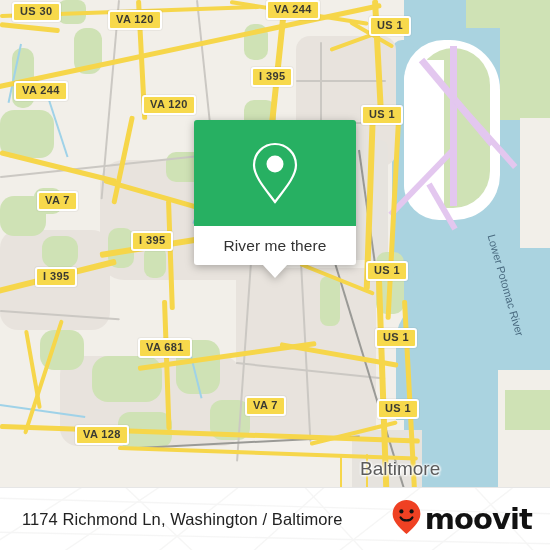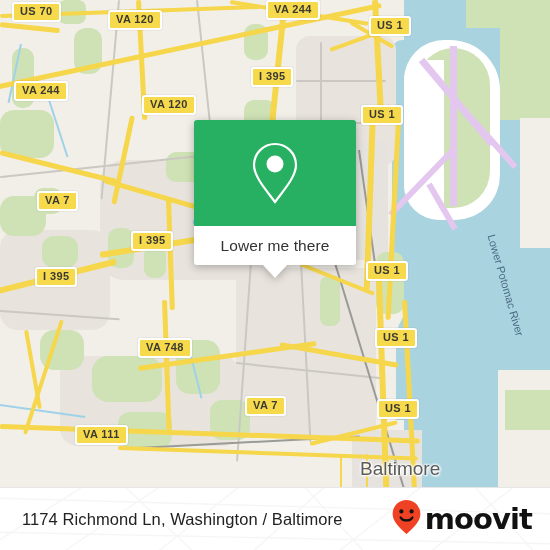--- a/index.html
+++ b/index.html
@@ -231,51 +231,51 @@
     <div class="road" style="left:310px;top:442px;width:90px;height:4px;transform:rotate(-14deg);transform-origin:0 50%;"></div>
     <div class="road" style="left:24px;top:330px;width:4px;height:80px;transform:rotate(-10deg);transform-origin:50% 0;"></div>
     <div class="road" style="left:60px;top:320px;width:4px;height:120px;transform:rotate(18deg);transform-origin:50% 0;"></div>
     <div class="road" style="left:118px;top:446px;width:300px;height:4px;transform:rotate(2deg);transform-origin:0 50%;"></div>
     <div class="road" style="left:340px;top:454px;width:2px;height:34px;"></div>
     <div class="road" style="left:366px;top:454px;width:2px;height:34px;"></div>
 
     <div class="place" style="left:360px;top:458px;">Baltimore</div>
     <div class="riverlabel" style="left:497px;top:233px;">Lower Potomac River</div>
 
-    <div class="shield" style="left:12px;top:2px;">US 70</div>
+    <div class="shield" style="left:12px;top:2px;">US 30</div>
     <div class="shield" style="left:108px;top:10px;">VA 120</div>
     <div class="shield" style="left:266px;top:0px;">VA 244</div>
     <div class="shield" style="left:369px;top:16px;">US 1</div>
     <div class="shield" style="left:14px;top:81px;">VA 244</div>
     <div class="shield" style="left:251px;top:67px;">I 395</div>
     <div class="shield" style="left:142px;top:95px;">VA 120</div>
     <div class="shield" style="left:361px;top:105px;">US 1</div>
     <div class="shield" style="left:37px;top:191px;">VA 7</div>
     <div class="shield" style="left:131px;top:231px;">I 395</div>
     <div class="shield" style="left:35px;top:267px;">I 395</div>
     <div class="shield" style="left:366px;top:261px;">US 1</div>
     <div class="shield" style="left:375px;top:328px;">US 1</div>
-    <div class="shield" style="left:138px;top:338px;">VA 748</div>
+    <div class="shield" style="left:138px;top:338px;">VA 681</div>
     <div class="shield" style="left:245px;top:396px;">VA 7</div>
     <div class="shield" style="left:377px;top:399px;">US 1</div>
-    <div class="shield" style="left:75px;top:425px;">VA 111</div>
+    <div class="shield" style="left:75px;top:425px;">VA 128</div>
 
   </div>
 
   <div id="callout">
     <div id="callout-top">
       <span id="pin-icon">
         <svg width="52" height="64" viewBox="0 0 52 64" aria-hidden="true">
           <path d="M26 3 C14.4 3 5 12.4 5 24 C5 36 18 50 26 61 C34 50 47 36 47 24 C47 12.4 37.6 3 26 3 Z" fill="none" stroke="#ffffff" stroke-width="2.2"></path>
           <circle cx="26" cy="23" r="8.5" fill="#ffffff"></circle>
         </svg>
       </span>
     </div>
     <div id="callout-bottom">
-      <span id="callout-label">Lower me there</span>
+      <span id="callout-label">River me there</span>
       <span id="callout-tail"></span>
     </div>
   </div>
 
   <div id="footer">
     <svg id="footer-watermark" viewBox="0 0 550 63" preserveAspectRatio="none">
       <g stroke="#9a9a95" stroke-width="1.4" fill="none">
         <path d="M-10 58 L90 -6"></path>
         <path d="M60 66 L170 -8"></path>
         <path d="M150 70 L250 -10"></path>

